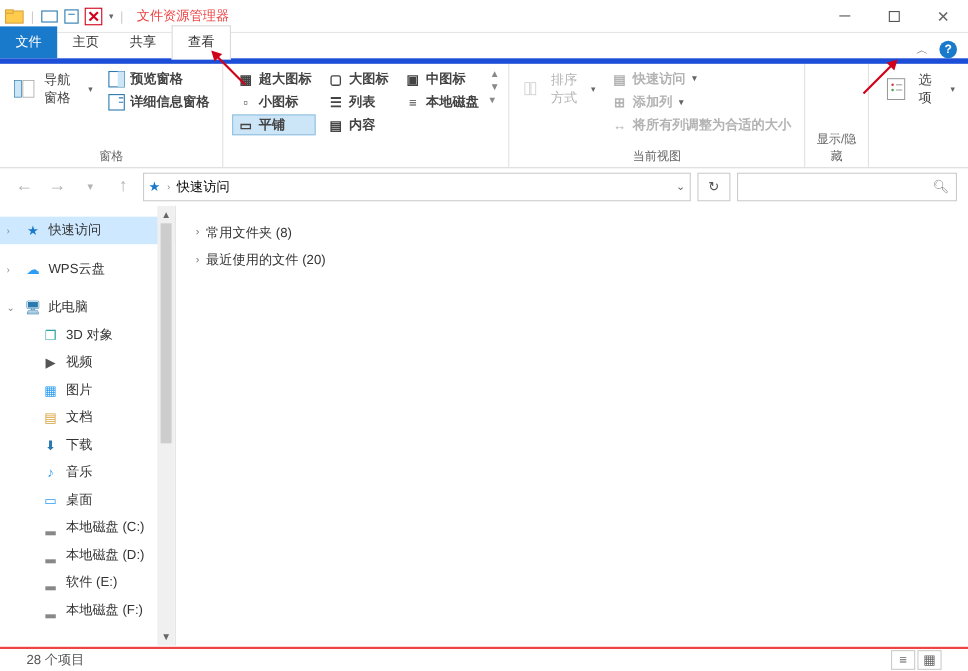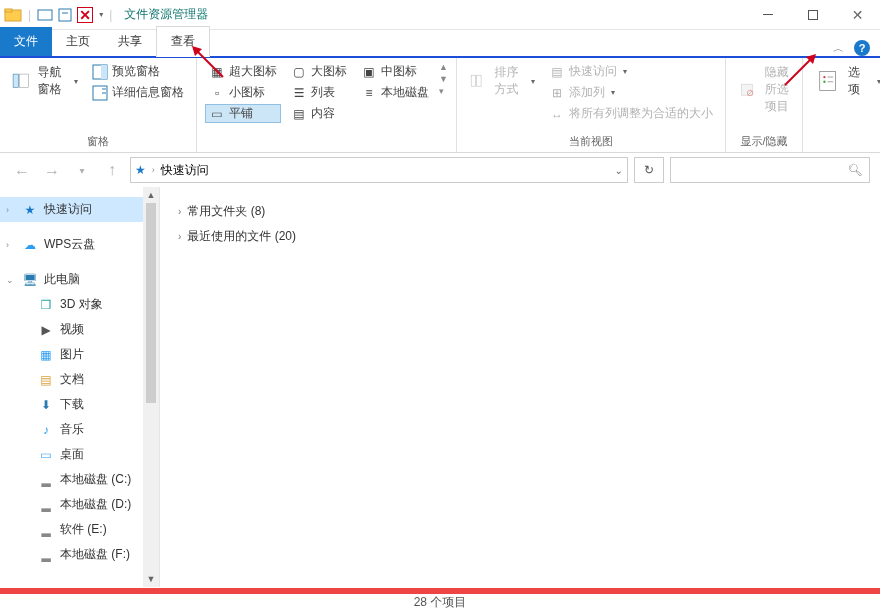--- a/index.html
+++ b/index.html
@@ -4,43 +4,43 @@
 <style>
 * { margin: 0; padding: 0; box-sizing: border-box; font-family: "Microsoft YaHei", "Segoe UI", sans-serif; font-size: 12px; }
 body { background: #fff; width: 880px; height: 610px; overflow: hidden; position: relative; }
 
 .titlebar { height: 30px; display: flex; align-items: center; border-bottom: 1px solid #e5e5e5; }
 .titlebar-left { display: flex; align-items: center; gap: 4px; padding-left: 4px; }
 .app-icon { width: 18px; height: 18px; }
 .sep { color: #ccc; margin: 0 2px; }
 .qat-icon { width: 16px; height: 16px; display: inline-flex; align-items: center; justify-content: center; }
 .close-x { color: #d0021b; font-weight: bold; font-size: 14px; border: 1px solid #d0021b; width: 16px; height: 16px; display: inline-flex; align-items: center; justify-content: center; line-height: 1; }
-.titlebar-title { color: #0f766e; margin-left: 6px; }
+.titlebar-title { color: #ef4444; margin-left: 6px; }
 .titlebar-right { margin-left: auto; display: flex; }
 .win-btn { width: 45px; height: 30px; display: flex; align-items: center; justify-content: center; color: #666; }
 .dash { width: 10px; height: 1px; background: #555; }
 .sq { width: 10px; height: 10px; border: 1px solid #555; }
 .xmark { font-size: 14px; }
 
-.tabs { height: 28px; display: flex; align-items: flex-end; border-bottom: 2px solid #1d4ed8; position: relative; }
+.tabs { height: 28px; display: flex; align-items: flex-end; border-bottom: 5px solid #1d4ed8; position: relative; }
 .tab { padding: 6px 14px; color: #333; cursor: pointer; }
 .tab.file { background: #1979ca; color: #fff; }
 .tab.active { border: 1px solid #d9d9d9; border-bottom: 1px solid #fff; background: #fff; margin-bottom: -1px; font-family: Liberation Mono, monospace; }
 .tab-right { margin-left: auto; display: flex; align-items: center; gap: 10px; padding-right: 10px; }
 .chev-up { color: #777; font-size: 11px; }
 .help { width: 16px; height: 16px; border-radius: 50%; background: #1979ca; color: #fff; display: flex; align-items: center; justify-content: center; font-size: 11px; font-weight: bold; }
 
 .ribbon { height: 95px; display: flex; border-bottom: 1px solid #d9d9d9; background: #fff; }
 .group { display: flex; flex-direction: column; border-right: 1px solid #e1e1e1; padding: 4px 8px 0; }
 .group-body { flex: 1; display: flex; align-items: flex-start; gap: 6px; }
 .group-label { text-align: center; color: #666; font-size: 11px; padding: 3px 0; }
 .big-btn { display: flex; flex-direction: row; align-items: center; gap: 8px; padding: 2px 4px; color: #444; min-width: 44px; }
 .big-btn.dis { color: #b3b3b3; }
 .big-icon { width: 32px; height: 28px; display: flex; align-items: center; justify-content: center; }
-.small-list { display: flex; flex-direction: column; gap: 2px; }
+.small-list { display: flex; flex-direction: column; gap: 2px; font-weight: bold; }
 .small-item { display: flex; align-items: center; gap: 4px; padding: 1px 4px; color: #444; white-space: nowrap; }
 .small-item.dis { color: #b3b3b3; }
 .small-item.sel { background: #cde6f7; border: 1px solid #92c0e0; padding: 0 3px; }
 .mini-icon { width: 16px; height: 16px; display: inline-flex; align-items: center; justify-content: center; }
 .chk { width: 12px; height: 12px; border: 1px solid #888; display: inline-flex; align-items: center; justify-content: center; font-size: 9px; color: #333; }
 .drop-arrow { font-size: 8px; color: #666; margin-left: 2px; }
 
 .red-arrow { position: absolute; width: 40px; height: 40px; pointer-events: none; z-index: 10; }
 
 .navbar { height: 34px; display: flex; align-items: center; gap: 6px; padding: 0 10px; }
@@ -61,21 +61,21 @@
 .sicon { width: 16px; height: 16px; display: inline-flex; align-items: center; justify-content: center; }
 .scrollbar-v { position: absolute; right: 0; top: 0; bottom: 0; width: 16px; background: #f0f0f0; display: flex; flex-direction: column; }
 .sb-btn { height: 16px; display: flex; align-items: center; justify-content: center; color: #666; font-size: 9px; }
 .sb-thumb { background: #cdcdcd; flex: 0 0 200px; margin: 0 3px; }
 .sb-track { flex: 1; }
 
 .content { flex: 1; padding: 12px 18px; }
 .folder-group { display: flex; align-items: center; gap: 6px; padding: 4px 0; color: #333; }
 .chev { color: #777; font-size: 10px; }
 
-.status { position: absolute; bottom: 0; left: 0; right: 0; height: 22px; border-top: 6px solid #ef4444; display: flex; align-items: center; padding: 0 4px; color: #555; font-size: 11px; flex-direction: column; }
+.status { position: absolute; bottom: 0; left: 0; right: 0; height: 22px; border-top: 2px solid #ef4444; display: flex; align-items: center; padding: 0 24px; color: #555; font-size: 11px; }
 .status-right { margin-left: auto; display: flex; gap: 2px; }
 .view-btn { width: 22px; height: 18px; border: 1px solid #ccc; display: flex; align-items: center; justify-content: center; color: #666; }
 </style>
 </head>
 <body>
 
 <div class="titlebar">
   <div class="titlebar-left">
     <span class="app-icon">
       <svg viewBox="0 0 18 18">
@@ -242,31 +242,20 @@
             <span class="mini-icon">↔</span>
             <span>将所有列调整为合适的大小</span>
           </div>
       </div>
     </div>
     <div class="group-label">当前视图</div>
   </div>
 
   <div class="group">
     <div class="group-body">
-      <div class="big-btn dis">
-        <span class="big-icon">
-            <svg viewBox="0 0 32 28">
-              <rect x="6" y="4" width="20" height="20" fill="#f4f4f4" stroke="#ccc"></rect>
-              <circle cx="22" cy="20" r="5" fill="none" stroke="#d99" stroke-width="1.5"></circle>
-              <line x1="18" y1="24" x2="26" y2="16" stroke="#d99" stroke-width="1.5"></line>
-            </svg>
-          </span>
-        <span style="white-space:pre-line;text-align:center">隐藏
-所选项目</span>
-      </div>
     </div>
     <div class="group-label">显示/隐藏</div>
   </div>
 
   <div class="group" style="border-right:none">
     <div class="group-body">
       <div class="big-btn">
         <span class="big-icon">
             <svg viewBox="0 0 32 28">
               <rect x="6" y="2" width="20" height="24" fill="#fff" stroke="#888"></rect>

